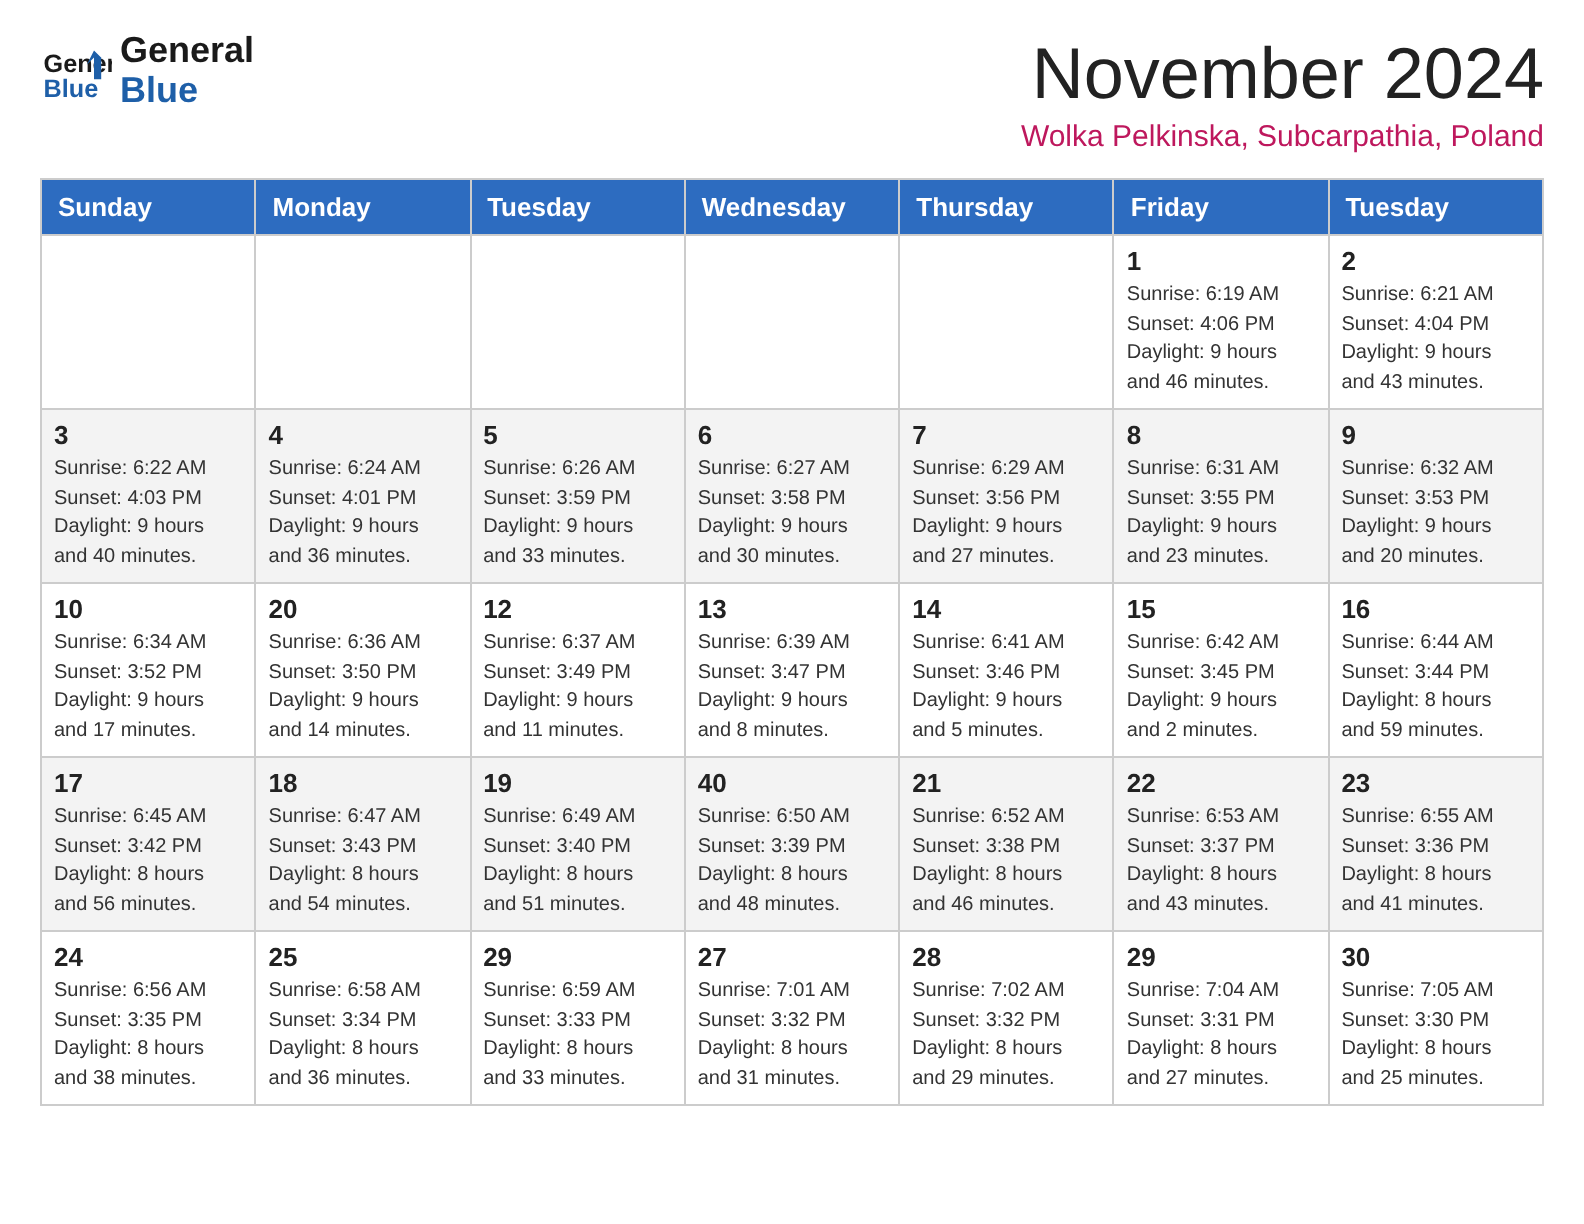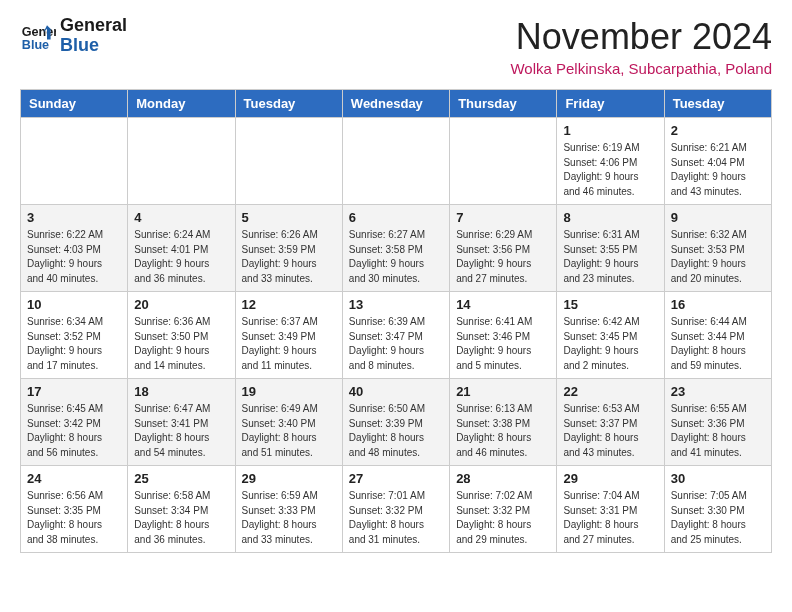--- a/index.html
+++ b/index.html
@@ -170,38 +170,38 @@
         <tr>
           <td>
             <div class="day-num">17</div>
             <div class="day-info">Sunrise: 6:45 AM
 Sunset: 3:42 PM
 Daylight: 8 hours and 56 minutes.</div>
           </td>
           <td>
             <div class="day-num">18</div>
             <div class="day-info">Sunrise: 6:47 AM
-Sunset: 3:41 PM
+Sunset: 3:43 PM
 Daylight: 8 hours and 54 minutes.</div>
           </td>
           <td>
             <div class="day-num">19</div>
             <div class="day-info">Sunrise: 6:49 AM
 Sunset: 3:40 PM
 Daylight: 8 hours and 51 minutes.</div>
           </td>
           <td>
             <div class="day-num">40</div>
             <div class="day-info">Sunrise: 6:50 AM
 Sunset: 3:39 PM
 Daylight: 8 hours and 48 minutes.</div>
           </td>
           <td>
             <div class="day-num">21</div>
-            <div class="day-info">Sunrise: 6:13 AM
+            <div class="day-info">Sunrise: 6:52 AM
 Sunset: 3:38 PM
 Daylight: 8 hours and 46 minutes.</div>
           </td>
           <td>
             <div class="day-num">22</div>
             <div class="day-info">Sunrise: 6:53 AM
 Sunset: 3:37 PM
 Daylight: 8 hours and 43 minutes.</div>
           </td>
           <td>

